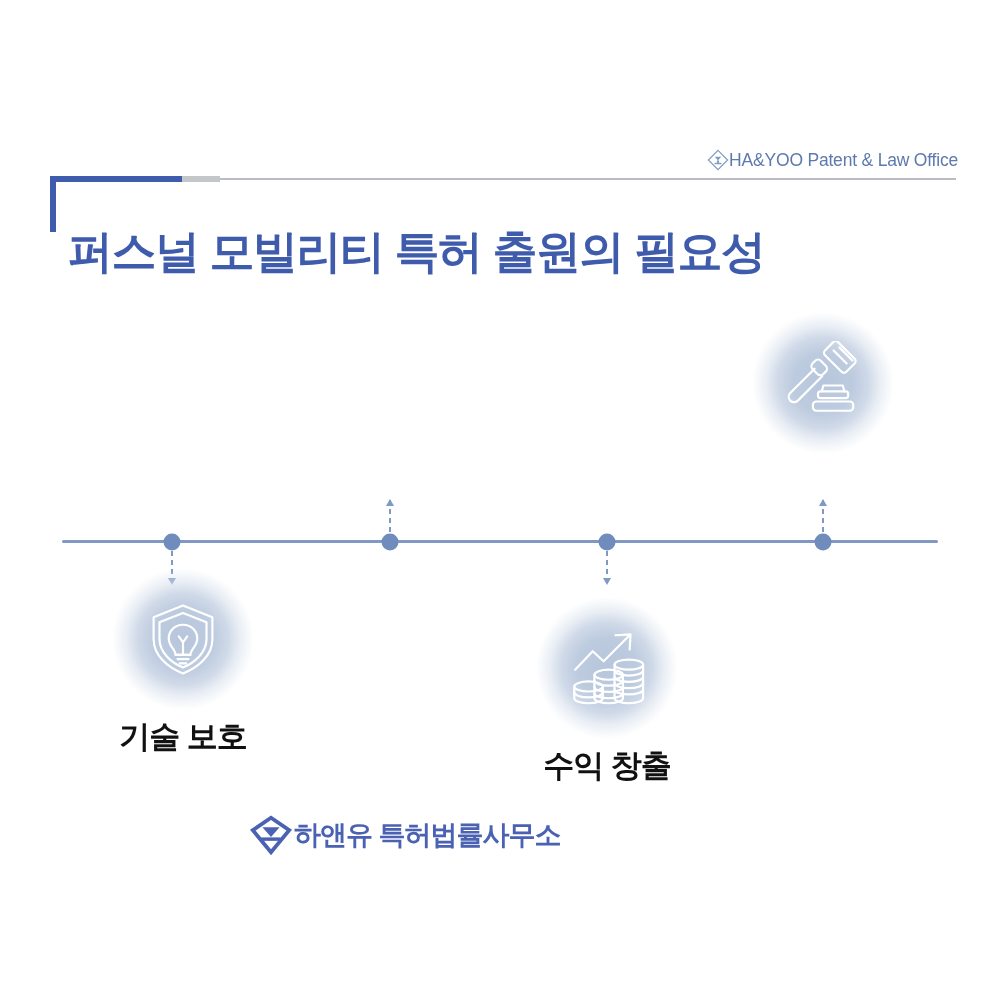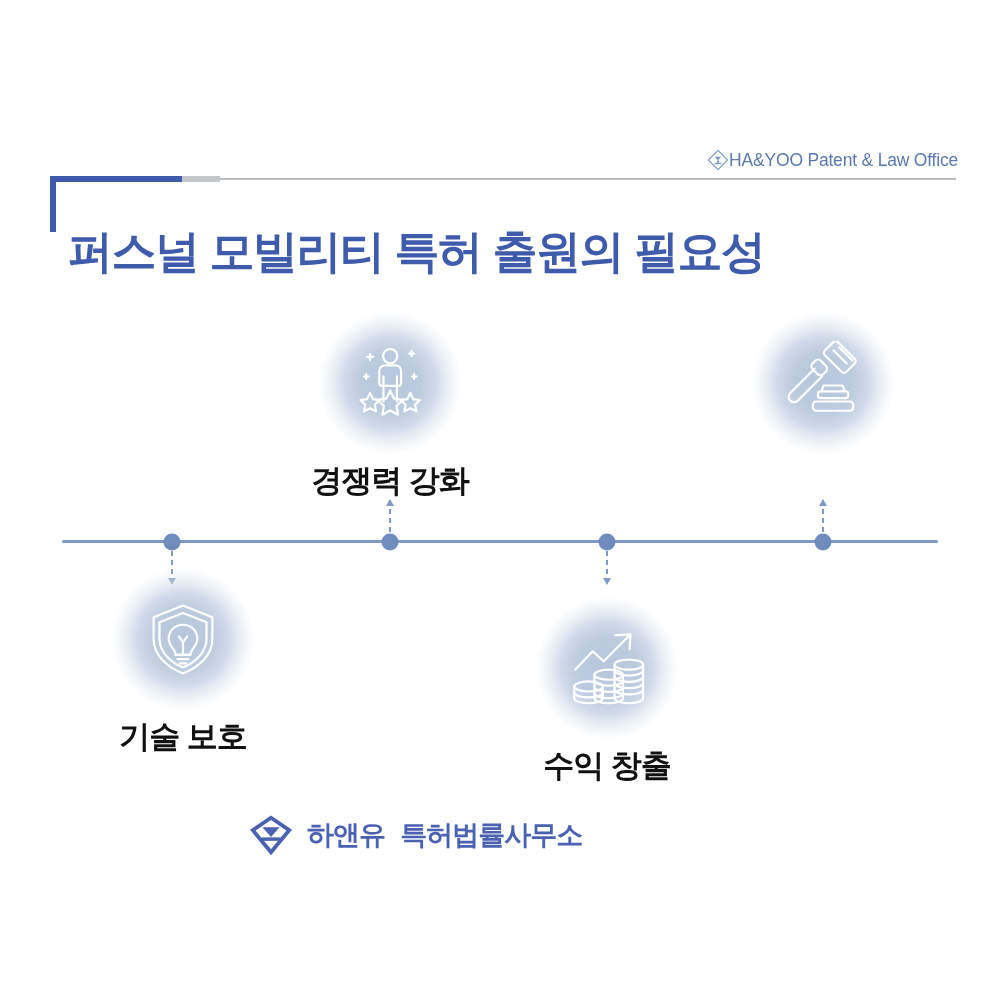--- a/index.html
+++ b/index.html
@@ -178,22 +178,20 @@
     white-space: nowrap;
   }
 
   
   .brand-footer {
     position: absolute;
     left: 248px;
     top: 812px;
     display: flex;
     align-items: center;
-    gap: 13px;
-    font-family: Liberation Mono, monospace;
   }
   .brand-footer-mark {
     width: 46px;
     height: 46px;
     flex: none;
     display: block;
   }
   .brand-footer-text {
     font-size: 27px;
     font-weight: bold;
@@ -262,39 +260,20 @@
           <path d="M50 19 L78 30 V50 C78 66 64 78 50 84 C36 78 22 66 22 50 V30 Z"></path>
           <path d="M50 33 C39.5 33 33 41 33 49.5 C33 55.5 36.5 59.5 39 63 C40.5 65 41 67 41 69 H59 C59 67 59.5 65 61 63 C63.5 59.5 67 55.5 67 49.5 C67 41 60.5 33 50 33 Z"></path>
           <path d="M42 69 H58 M43.5 74 H56.5 M46 79 H54"></path>
           <path d="M50 69 V54 M50 54 L45 47 M50 54 L55 47"></path>
         </g>
       </svg>
     </div>
     <div class="item-label">기술 보호</div>
   </div>
 
-  <div class="item" style="left:390px; top:312px;">
-    <div class="icon-blob">
-      <svg viewBox="0 0 100 100">
-        <g fill="none" stroke="#ffffff" stroke-width="2.6" stroke-linecap="round" stroke-linejoin="round">
-          <circle cx="50" cy="18" r="8.5"></circle>
-          <path d="M37 36 C37 31.5 40.5 29 44 29 H56 C59.5 29 63 31.5 63 36 V50 C63 52 61.5 53.5 59.5 53.5 H40.5 C38.5 53.5 37 52 37 50 Z"></path>
-          <path d="M42 42 V72 M58 42 V72"></path>
-          <path d="M50 76 L54.5 85.5 L65 87 L57.5 94.3 L59.3 104.7 L50 99.8 L40.7 104.7 L42.5 94.3 L35 87 L45.5 85.5 Z" transform="translate(0,-17) scale(1)"></path>
-          <path d="M26 62 L29.5 69.2 L37.4 70.3 L31.7 75.9 L33.1 83.8 L26 80 L18.9 83.8 L20.3 75.9 L14.6 70.3 L22.5 69.2 Z"></path>
-          <path d="M74 62 L77.5 69.2 L85.4 70.3 L79.7 75.9 L81.1 83.8 L74 80 L66.9 83.8 L68.3 75.9 L62.6 70.3 L70.5 69.2 Z"></path>
-          <path d="M26 22.5 V15.5 M22.5 19 H29.5"></path>
-          <path d="M75.5 18 V12 M72.5 15 H78.5"></path>
-          <path d="M21.5 45 V39.5 M18.8 42.3 H24.3"></path>
-          <path d="M78.5 45 V39.5 M75.8 42.3 H81.3"></path>
-        </g>
-      </svg>
-    </div>
-    <div class="item-label">경쟁력 강화</div>
-  </div>
 
   <div class="item" style="left:607px; top:597px;">
     <div class="icon-blob">
       <svg viewBox="0 0 100 100">
         <g fill="none" stroke="#ffffff" stroke-width="2.6" stroke-linecap="round" stroke-linejoin="round">
           <path d="M12 52 L33 30 L46 42 L76 12"></path>
           <path d="M60 11 L78 10 L77 28"></path>
           <ellipse cx="28" cy="72" rx="17" ry="6"></ellipse>
           <path d="M11 72 V86 C11 89.3 18.6 92 28 92 C37.4 92 45 89.3 45 86 V72"></path>
           <path d="M11 79 C11 82.3 18.6 85 28 85 C37.4 85 45 82.3 45 79"></path>

